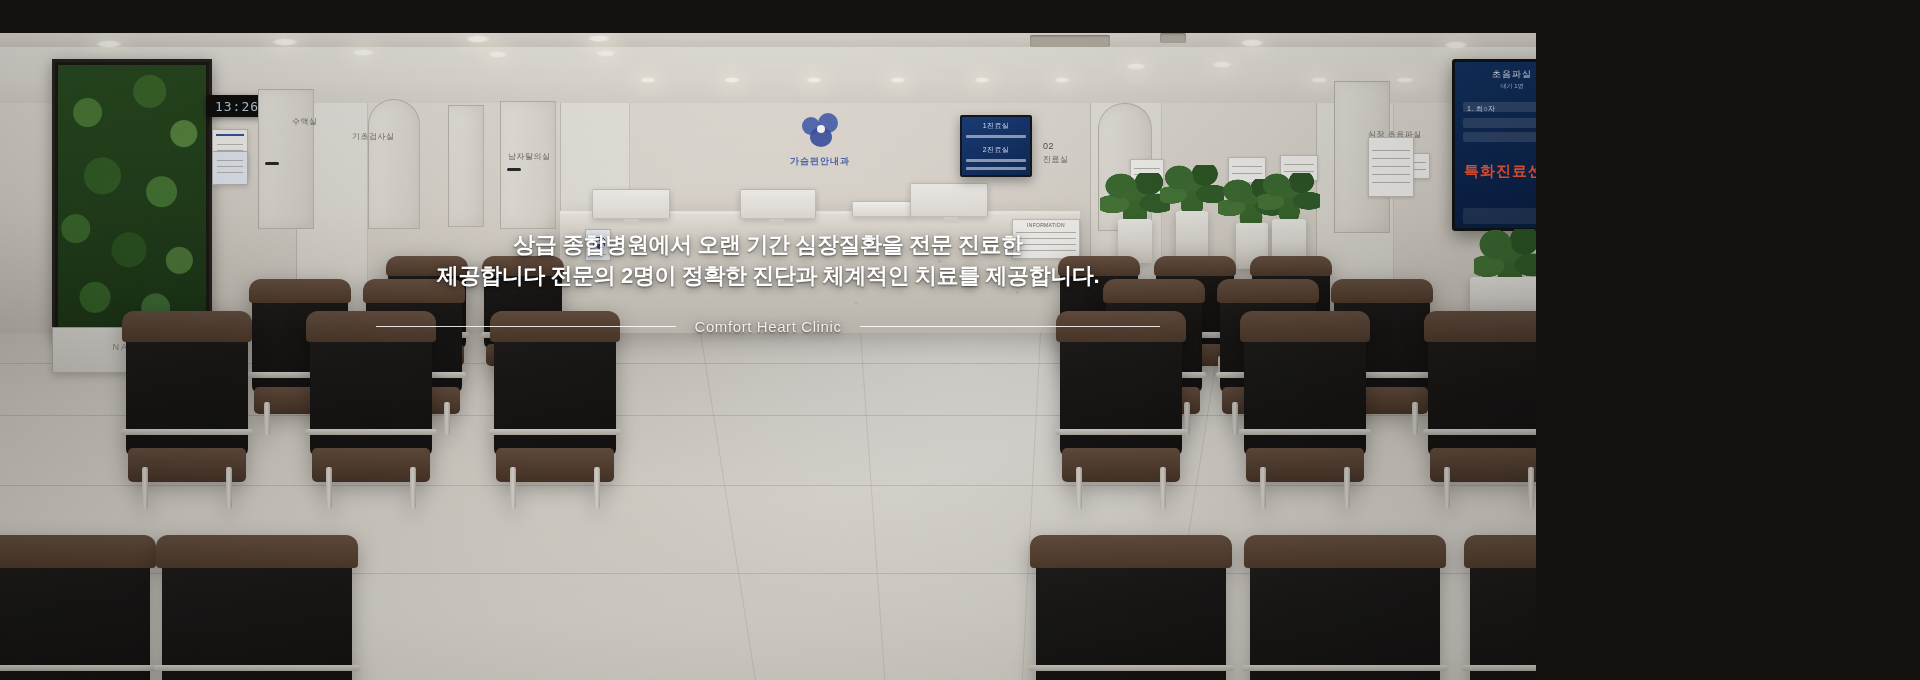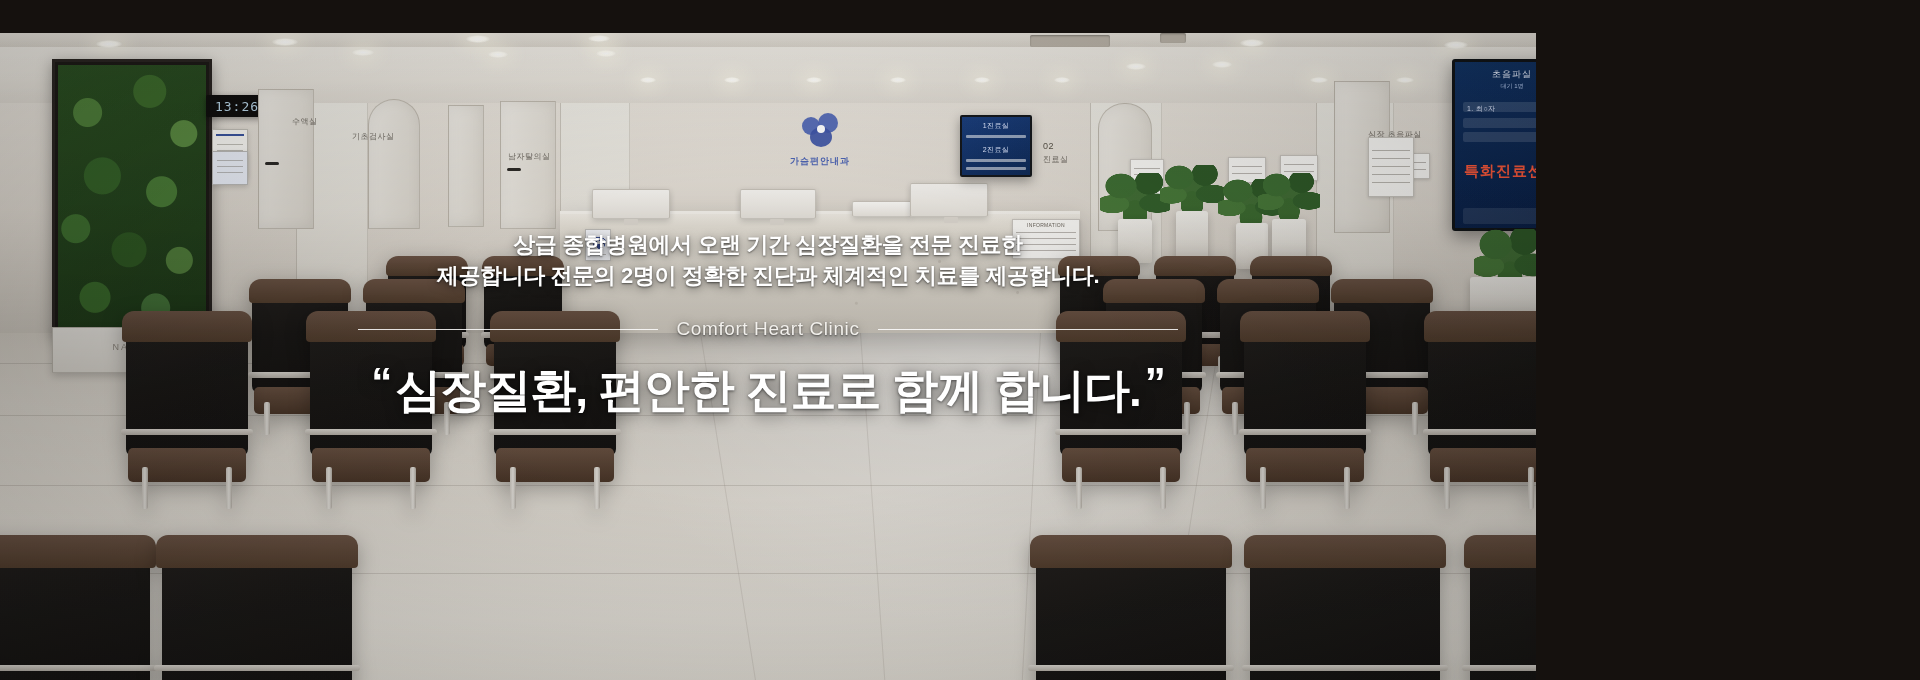--- a/index.html
+++ b/index.html
@@ -291,21 +291,21 @@
   .lead > div { white-space:nowrap; }
 
   .divider-row {
     display:flex; align-items:center; justify-content:center;
     gap:18px; margin-top:27px;
   }
   .divider-line {
     width:300px; height:1px; background:rgba(255,255,255,.85);
   }
   .brand {
-    font-size:19px; letter-spacing:.6px; font-weight:400; color:#f2f0ec;
+    font-size:15px; letter-spacing:.6px; font-weight:400; color:#f2f0ec;
     white-space:nowrap;
   }
 
   .headline {
     margin-top:22px;
     font-size:46px; line-height:56px; font-weight:bold; letter-spacing:-1px;
     white-space:nowrap;
     text-shadow:0 3px 16px rgba(0,0,0,.6), 0 1px 3px rgba(0,0,0,.55);
   }
   .qmark { font-size:42px; vertical-align:top; line-height:1; }
@@ -706,18 +706,15 @@
       <div>상급 종합병원에서 오랜 기간 심장질환을 전문 진료한</div>
       <div>제공합니다 전문의 2명이 정확한 진단과 체계적인 치료를 제공합니다.</div>
     </div>
 
     <div class="divider-row">
       <span class="divider-line"></span>
       <span class="brand">Comfort Heart Clinic</span>
       <span class="divider-line"></span>
     </div>
 
-    <div class="headline">
-      <span class="qmark open">“</span><span>심장질환, 편안한 진료로 함께 합니다.</span><span class="qmark close">”</span>
-    </div>
 
   </div>
 </div>
 
 </body></html>

